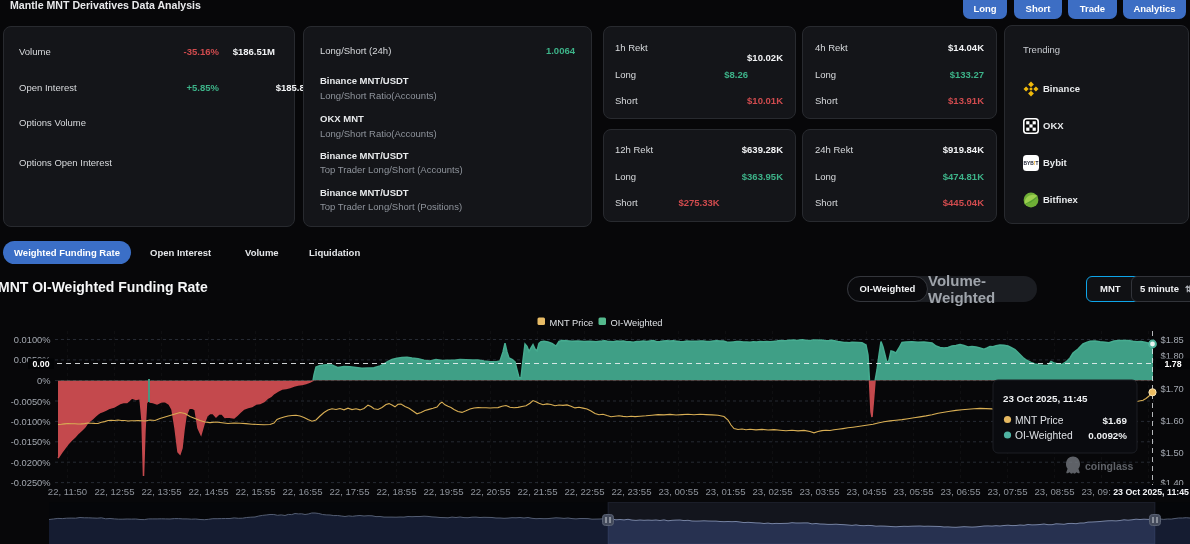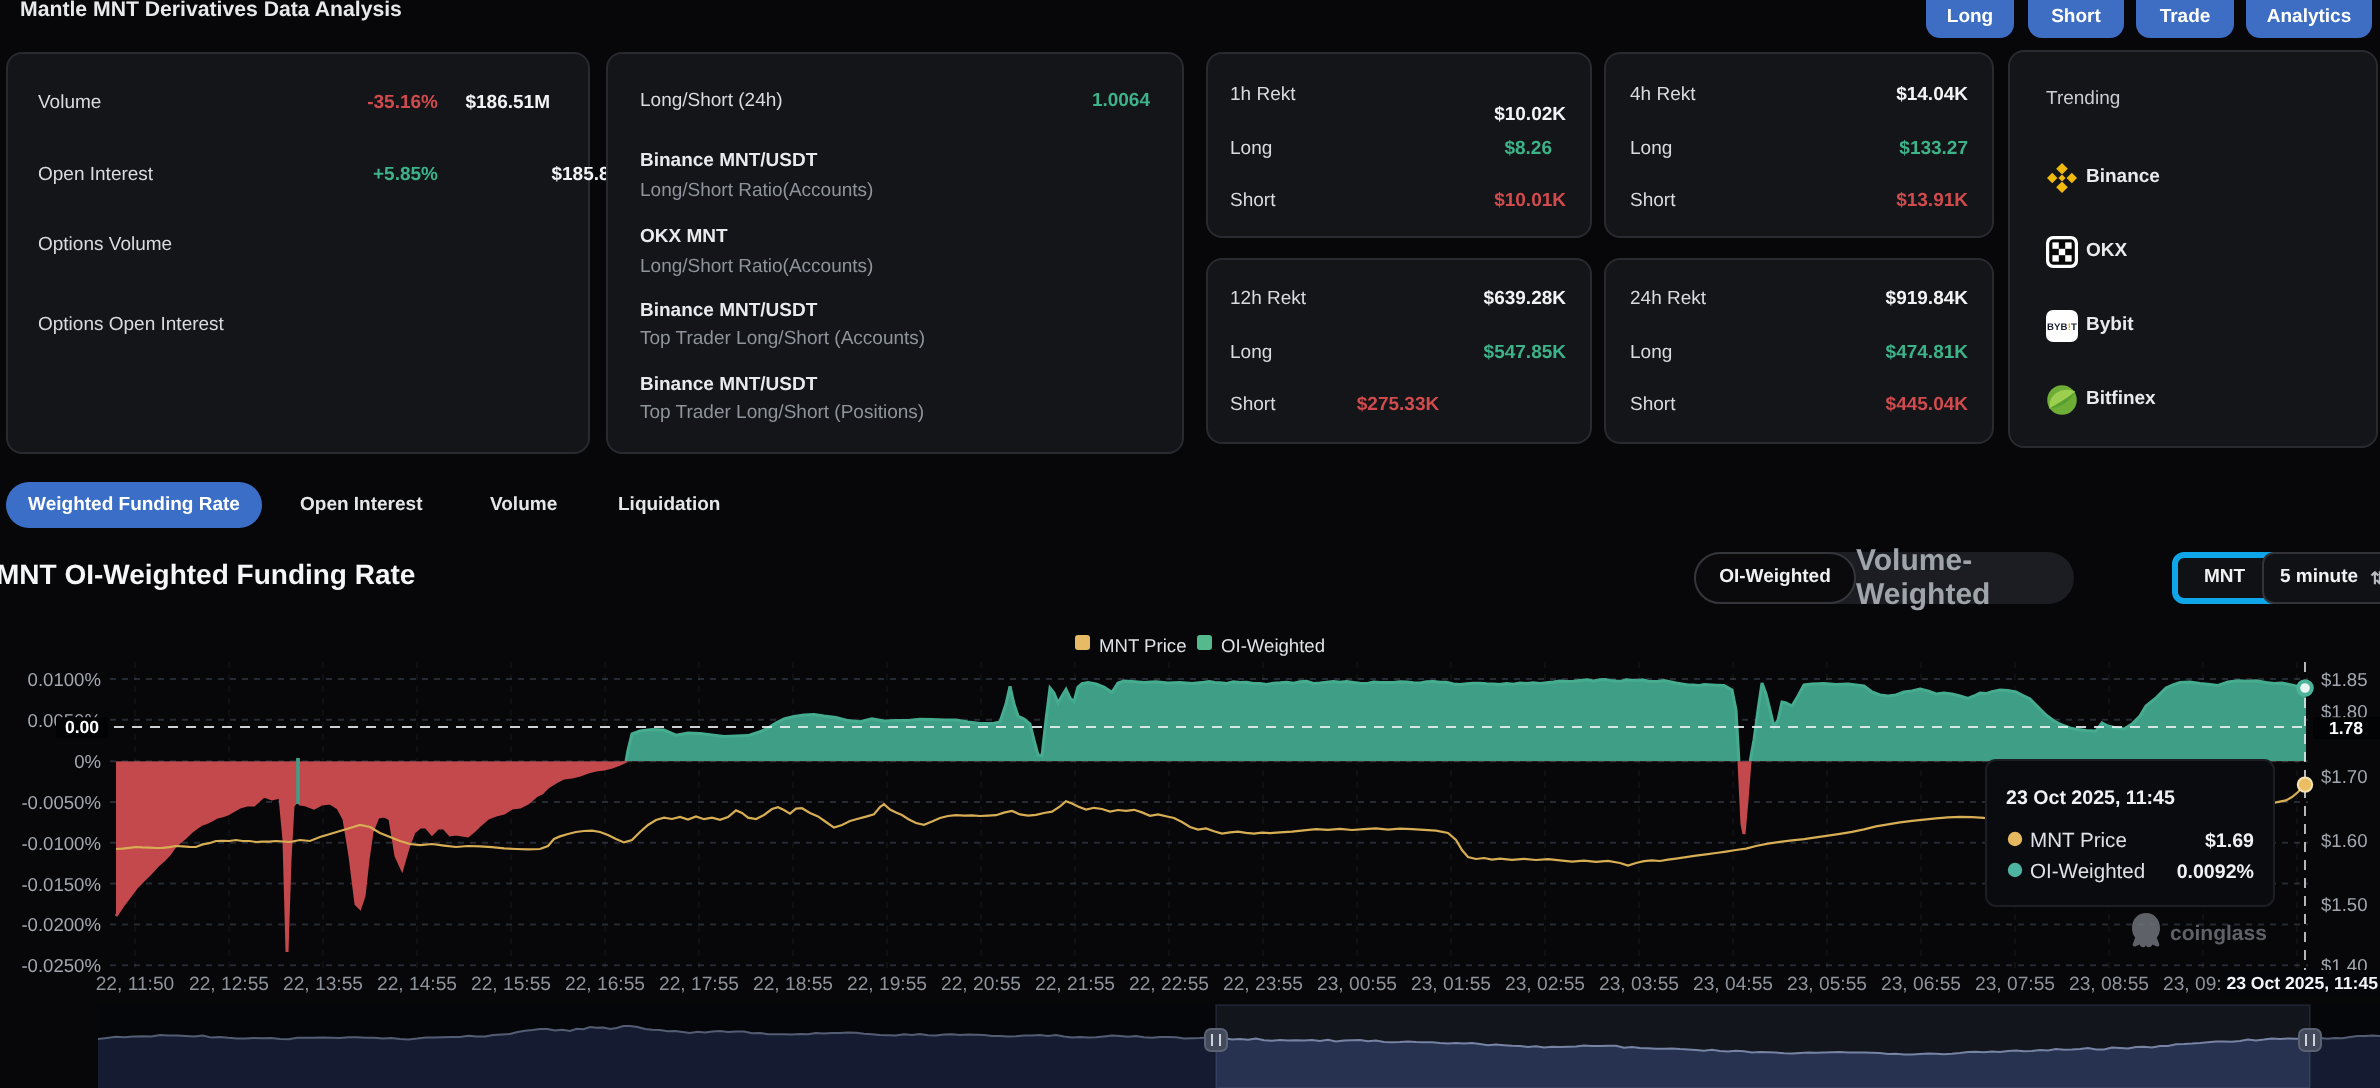--- a/index.html
+++ b/index.html
@@ -44,33 +44,33 @@
 <div class="bld" style="left:320px;top:186.5px">Binance MNT/USDT</div>
 <div class="sub" style="left:320px;top:200.5px">Top Trader Long/Short (Positions)</div>
 
 <div class="panel" style="left:602.5px;top:26px;width:193px;height:93px"></div>
 <div class="panel" style="left:802px;top:26px;width:195px;height:93px"></div>
 <div class="panel" style="left:602.5px;top:129px;width:193px;height:93px"></div>
 <div class="panel" style="left:802px;top:129px;width:195px;height:93px"></div>
 <div class="lab" style="left:615px;top:41.5px">1h Rekt</div>
 <div class="val" style="left:615px;top:52px;width:168px;text-align:right">$10.02K</div>
 <div class="lab" style="left:615px;top:68.5px">Long</div>
-<div class="pct-g" style="left:608px;top:68.5px;width:168px;text-align:right">$8.26</div>
+<div class="pct-g" style="left:580px;top:68.5px;width:168px;text-align:right">$8.26</div>
 <div class="lab" style="left:615px;top:95px">Short</div>
 <div class="pct-r" style="left:615px;top:95px;width:168px;text-align:right">$10.01K</div>
 <div class="lab" style="left:815px;top:41.5px">4h Rekt</div>
 <div class="val" style="left:815px;top:41.5px;width:169px;text-align:right">$14.04K</div>
 <div class="lab" style="left:815px;top:68.5px">Long</div>
 <div class="pct-g" style="left:815px;top:68.5px;width:169px;text-align:right">$133.27</div>
 <div class="lab" style="left:815px;top:95px">Short</div>
 <div class="pct-r" style="left:815px;top:95px;width:169px;text-align:right">$13.91K</div>
 <div class="lab" style="left:615px;top:144px">12h Rekt</div>
 <div class="val" style="left:615px;top:144px;width:168px;text-align:right">$639.28K</div>
 <div class="lab" style="left:615px;top:170.5px">Long</div>
-<div class="pct-g" style="left:615px;top:170.5px;width:168px;text-align:right">$547.85K</div>
+<div class="pct-g" style="left:615px;top:170.5px;width:168px;text-align:right">$363.95K</div>
 <div class="lab" style="left:615px;top:197px">Short</div>
 <div class="pct-r" style="left:615px;top:197px;width:168px;text-align:center">$275.33K</div>
 <div class="lab" style="left:815px;top:144px">24h Rekt</div>
 <div class="val" style="left:815px;top:144px;width:169px;text-align:right">$919.84K</div>
 <div class="lab" style="left:815px;top:170.5px">Long</div>
 <div class="pct-g" style="left:815px;top:170.5px;width:169px;text-align:right">$474.81K</div>
 <div class="lab" style="left:815px;top:197px">Short</div>
 <div class="pct-r" style="left:815px;top:197px;width:169px;text-align:right">$445.04K</div>
 
 <div class="panel" style="left:1004px;top:25px;width:185px;height:199px"></div>
@@ -114,21 +114,21 @@
 <div style="position:absolute;left:3px;top:241px;width:128px;height:23px;background:#3b6fc7;border-radius:12px;color:#fff;font-size:9.5px;font-weight:bold;display:flex;align-items:center;justify-content:center">Weighted Funding Rate</div>
 <div class="tab" style="left:150px;top:246.5px">Open Interest</div>
 <div class="tab" style="left:245px;top:246.5px">Volume</div>
 <div class="tab" style="left:309px;top:246.5px">Liquidation</div>
 
 <div style="position:absolute;left:-2px;top:278.5px;font-size:14px;line-height:16px;font-weight:bold;color:#f5f6f7">MNT OI-Weighted Funding Rate</div>
 <div style="position:absolute;left:847px;top:276px;width:190px;height:25.5px;background:#1b1d22;border-radius:13px;display:flex">
 <div style="width:81px;height:25.5px;background:#0a0a0d;border:1px solid #34363c;border-radius:13px;color:#f0f1f3;font-size:9.5px;font-weight:bold;display:flex;align-items:center;justify-content:center">OI-Weighted</div>
 <div style="flex:1;color:#9fa4ab;font-size:15px;font-weight:bold;display:flex;align-items:center;justify-content:center">Volume-Weighted</div>
 </div>
-<div style="position:absolute;left:1086px;top:276px;width:72px;height:25.5px;border:3px solid #0ea5e9;border-radius:6px;background:#101114;color:#f0f1f3;font-size:9.5px;font-weight:bold;display:flex;align-items:center;padding-left:13px">MNT<span style="margin-left:auto;margin-right:10px;font-size:7px;color:#b8bcc2">▼</span></div>
+<div style="position:absolute;left:1086px;top:276px;width:72px;height:25.5px;border:1px solid #0ea5e9;border-radius:6px;background:#101114;color:#f0f1f3;font-size:9.5px;font-weight:bold;display:flex;align-items:center;padding-left:13px">MNT<span style="margin-left:auto;margin-right:10px;font-size:7px;color:#b8bcc2">▼</span></div>
 <div style="position:absolute;left:1131px;top:276px;width:74px;height:25.5px;border:1px solid #32343a;border-radius:6px;background:#101114;color:#f0f1f3;font-size:9.5px;font-weight:bold;display:flex;align-items:center;padding-left:8px">5 minute<span style="margin-left:6px;font-size:8.5px;color:#b8bcc2">⇅</span></div>
 
 <svg width="1190" height="239" viewBox="0 305 1190 239" style="position:absolute;left:0;top:305px" xmlns="http://www.w3.org/2000/svg">
 <defs>
 <clipPath id="above">
         <rect x="0" y="305" width="1190" height="75.60000000000002"></rect>
       </clipPath>
 <clipPath id="below">
         <rect x="0" y="380.6" width="1190" height="163.39999999999998"></rect>
       </clipPath>

